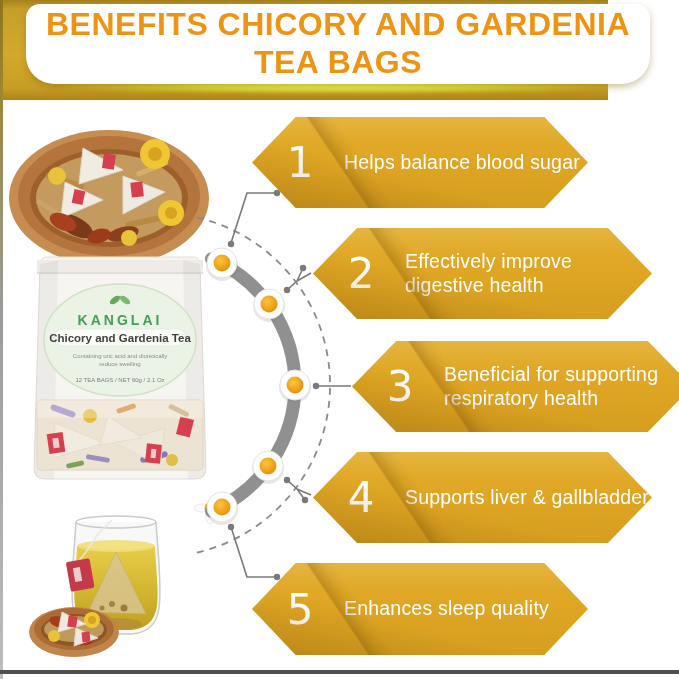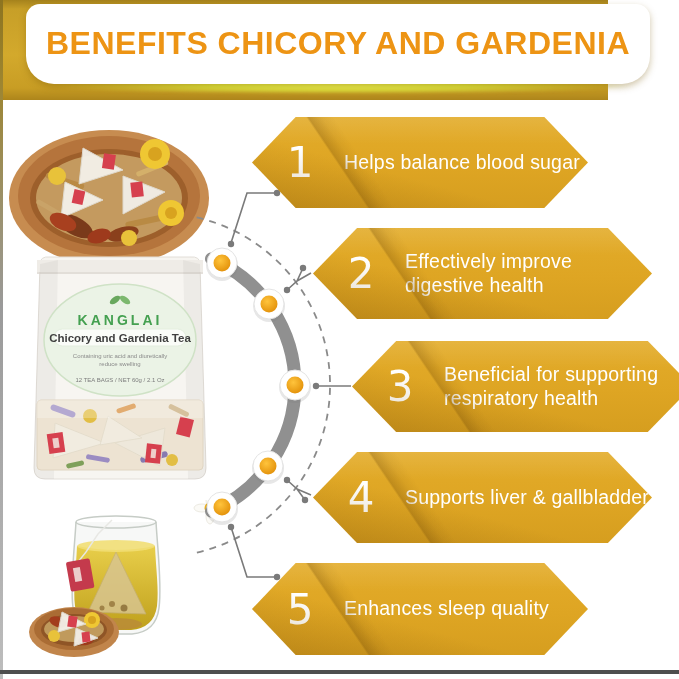--- a/index.html
+++ b/index.html
@@ -49,20 +49,21 @@
 </style>
 </head>
 <body>
 
 <div class="page">
 
   <div class="header">
     <div class="glow"></div>
     <div class="title-card">
       <div class="title-line">BENEFITS CHICORY AND GARDENIA</div>
+      <div class="title-line">TEA BAGS</div>
     </div>
   </div>
 
   <div class="left-edge"></div>
   <div class="bottom-rule"></div>
 
   <svg class="photo" style="left:5px;top:118px" width="212" height="152" viewBox="0 0 212 152">
     <g>
       <ellipse cx="104" cy="80" rx="100" ry="68" fill="#C78C50"></ellipse>
       <ellipse cx="104" cy="78" rx="91" ry="60" fill="#B5743C"></ellipse>

